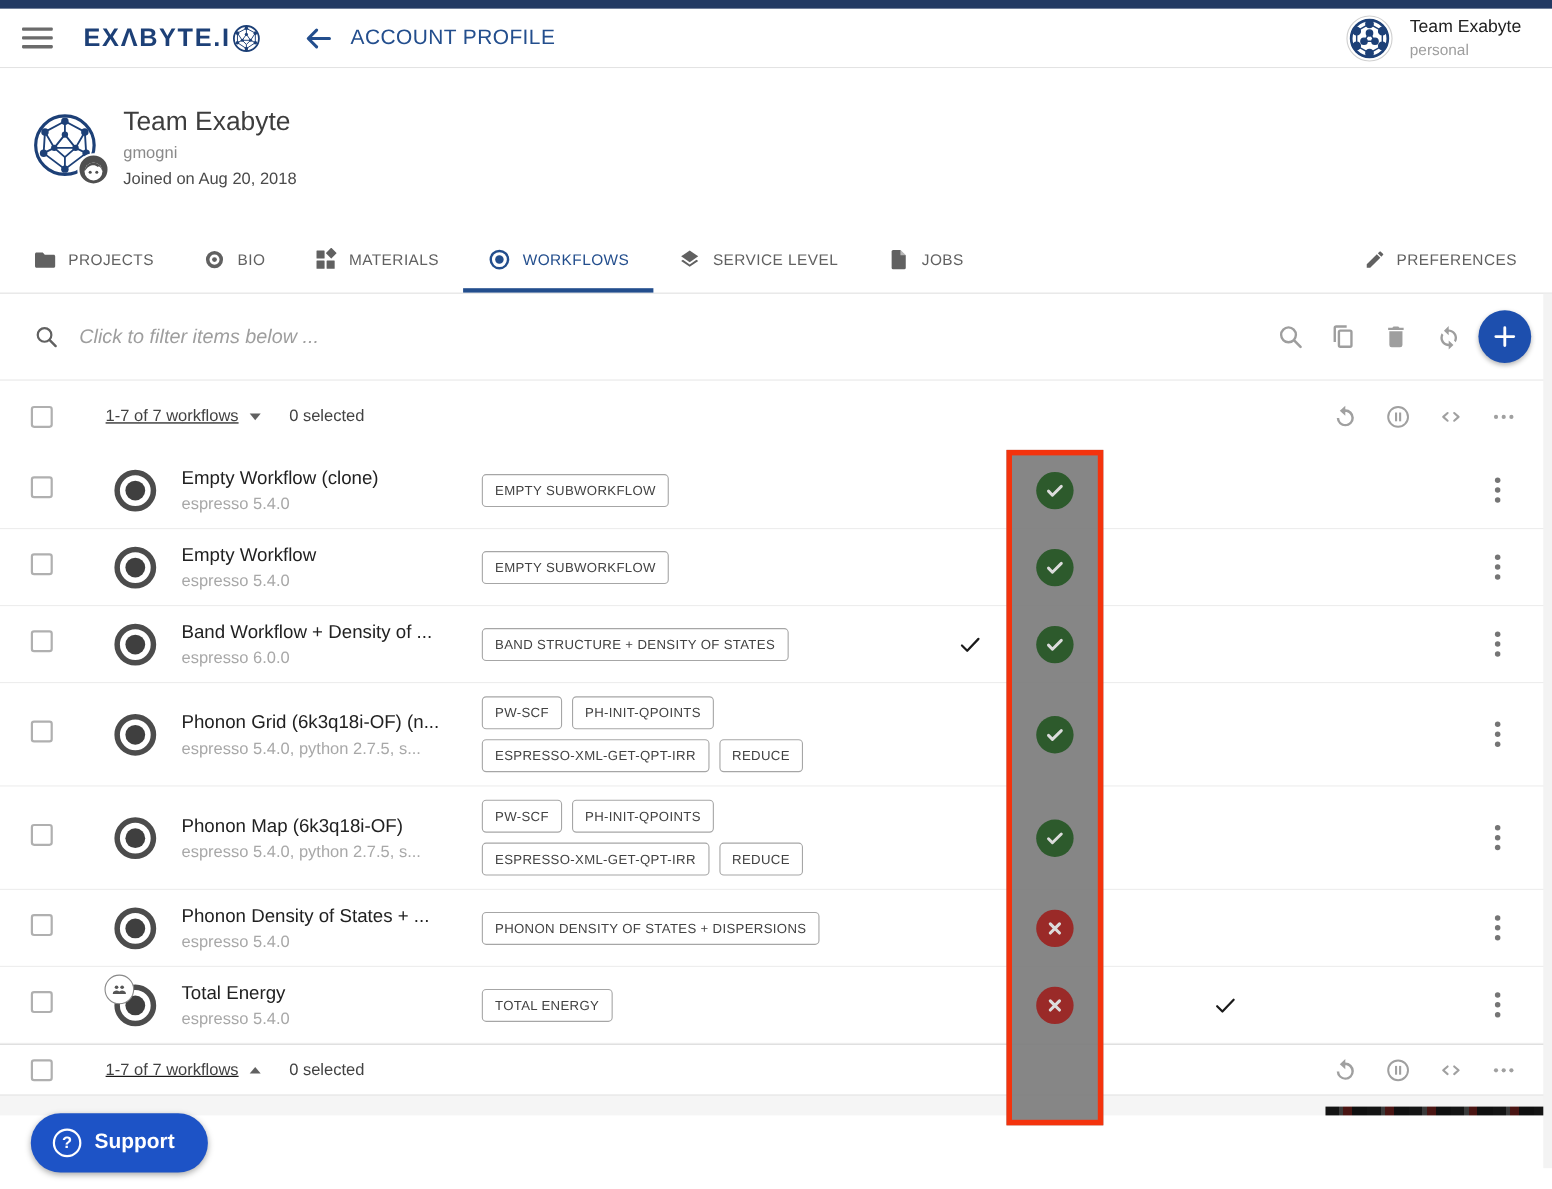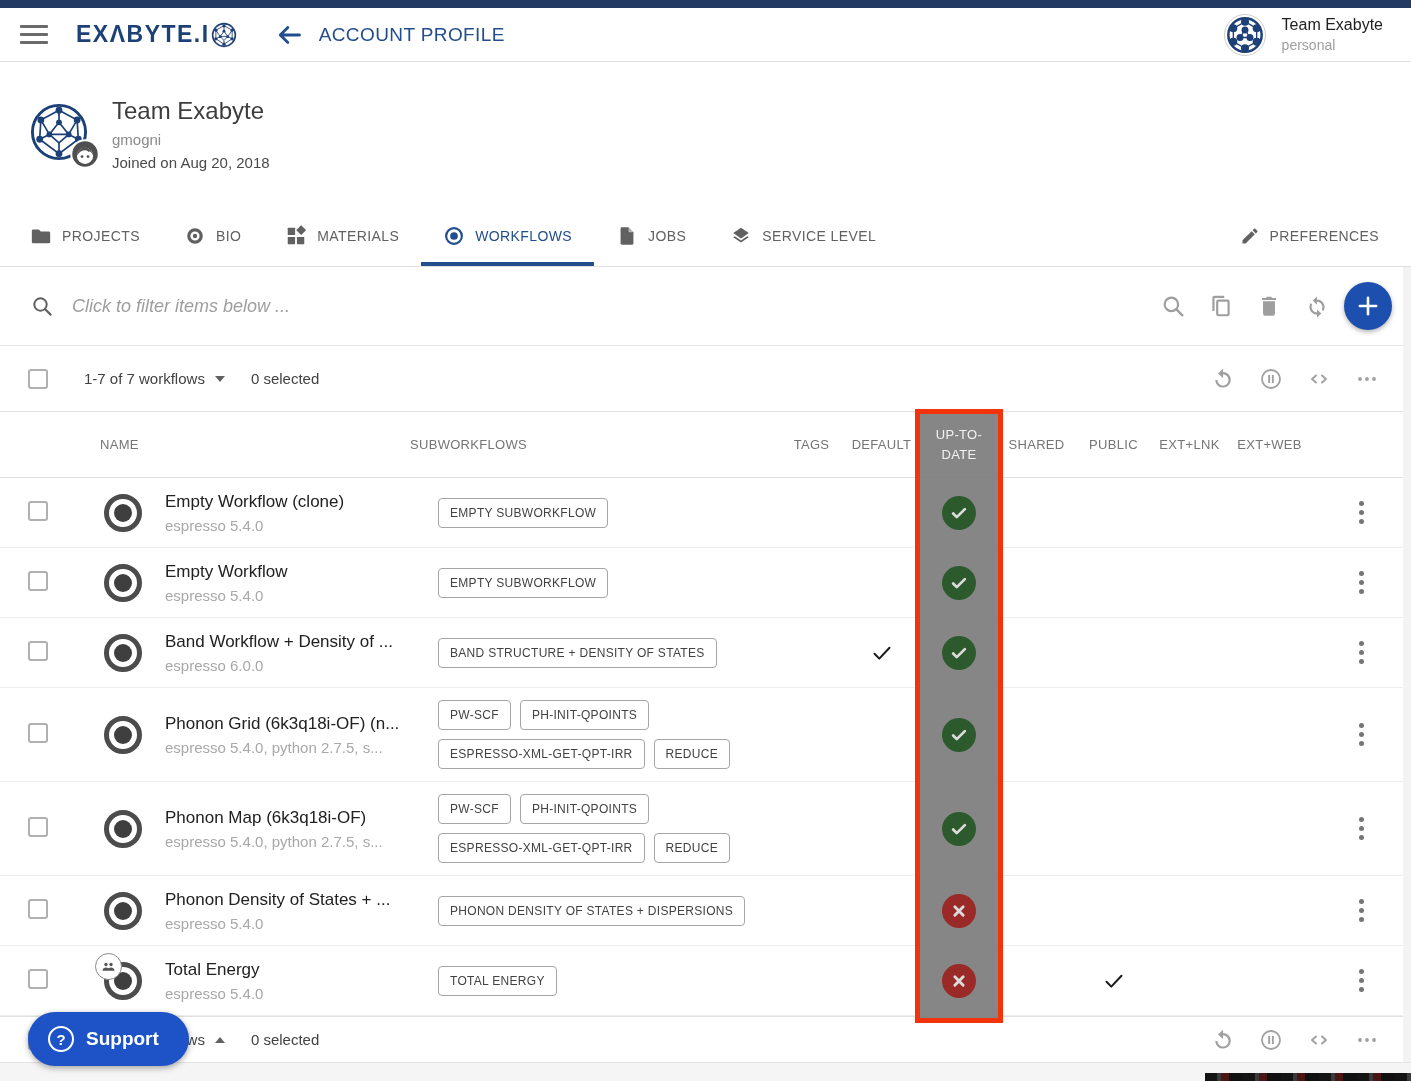--- a/index.html
+++ b/index.html
@@ -57,21 +57,21 @@
   .icon-btn svg { width:100%; height:100%; }
   .fab { width:48px; height:48px; border-radius:50%; background:#1d4fae; margin-right:19px; flex:none;
     display:flex; align-items:center; justify-content:center; cursor:pointer; box-shadow:0 2px 5px rgba(0,0,0,.3); }
   .fab svg { width:26px; height:26px; }
 
   
   .selbar { height:65px; display:flex; align-items:center; }
   .checkbox { width:20px; height:20px; border:2px solid #b0b0b0; border-radius:3px; background:#fff;
     display:inline-block; cursor:pointer; flex:none; }
   .selbar .checkbox { margin-left:28px; }
-  .sel-dropdown { display:flex; align-items:center; gap:10px; margin-left:36px; cursor:pointer; }
+  .sel-dropdown { display:flex; align-items:center; gap:10px; margin-left:48px; cursor:pointer;text-decoration:underline; }
   .sel-text { font-size:15px; color:#424242; }
   .caret { width:0; height:0; border-left:5px solid transparent; border-right:5px solid transparent; }
   .caret.down { border-top:6px solid #616161; }
   .caret.up { border-bottom:6px solid #616161; }
   .sel-count { font-size:15px; color:#424242; margin-left:26px; }
   .bar-icons { margin-left:auto; display:flex; align-items:center; gap:24px; padding-right:32px; }
   .bar-icons .icon-btn { width:24px; height:24px; color:#a0a0a0; }
 
   
   .grid { display:grid; grid-template-columns:80px 85px 245px 370px 63px 77px 78px 77px 77px 75px 85px 1fr;
@@ -253,31 +253,31 @@
     </div>
     <div class="tab active">
       <svg viewBox="0 0 24 24">
         <circle cx="12" cy="12" r="8.6" fill="none" stroke="#234e8d" stroke-width="2.4"></circle>
         <circle cx="12" cy="12" r="4.2" fill="#234e8d"></circle>
       </svg>
       <span>WORKFLOWS</span>
     </div>
     <div class="tab">
       <svg viewBox="0 0 24 24" fill="#616161">
+        <path d="M12 3 20.5 8.8 12 14.6 3.5 8.8z"></path>
+        <path d="M12 16.8 18.7 12.2 20.5 13.4 12 19.2 3.5 13.4 5.3 12.2z"></path>
+      </svg>
+      <span>SERVICE LEVEL</span>
+    </div>
+    <div class="tab">
+      <svg viewBox="0 0 24 24" fill="#616161">
         <path d="M6.5 2.5h7.2L19 7.8V20a1.5 1.5 0 0 1-1.5 1.5h-11A1.5 1.5 0 0 1 5 20V4a1.5 1.5 0 0 1 1.5-1.5z"></path>
         <path d="M13.7 2.5 19 7.8h-5.3z" fill="#fff" opacity=".55"></path>
       </svg>
       <span>JOBS</span>
-    </div>
-    <div class="tab">
-      <svg viewBox="0 0 24 24" fill="#616161">
-        <path d="M12 3 20.5 8.8 12 14.6 3.5 8.8z"></path>
-        <path d="M12 16.8 18.7 12.2 20.5 13.4 12 19.2 3.5 13.4 5.3 12.2z"></path>
-      </svg>
-      <span>SERVICE LEVEL</span>
     </div>
     <div class="prefs">
       <svg viewBox="0 0 24 24" fill="#616161">
         <path d="M3 17.2V21h3.8L17.8 10 14 6.2 3 17.2zM20.7 7.1a1 1 0 0 0 0-1.4L18.3 3.3a1 1 0 0 0-1.4 0l-1.8 1.8 3.8 3.8 1.8-1.8z"></path>
       </svg>
       <span>PREFERENCES</span>
     </div>
   </div>
 
   <div class="filterbar">
@@ -345,33 +345,20 @@
       <span class="icon-btn">
         <svg viewBox="0 0 24 24" fill="currentColor">
             <circle cx="5" cy="12" r="1.9"></circle>
             <circle cx="12" cy="12" r="1.9"></circle>
             <circle cx="19" cy="12" r="1.9"></circle>
           </svg>
       </span>
     </div>
   </div>
 
-  <div class="grid thead">
-    <div></div>
-    <div class="hcell cname">NAME</div>
-    <div class="hcell csub">SUBWORKFLOWS</div>
-    <div class="hcell center">TAGS</div>
-    <div class="hcell center">DEFAULT</div>
-    <div class="hcell cupd">UP-TO-DATE</div>
-    <div class="hcell center">SHARED</div>
-    <div class="hcell center">PUBLIC</div>
-    <div class="hcell center">EXT+LNK</div>
-    <div class="hcell center">EXT+WEB</div>
-    <div></div>
-  </div>
 
   <div id="rows">
       <div class="grid row">
         <div class="cell-check"><span class="checkbox"></span></div>
         <div class="cell-icon">
           <span class="wf-icon">
             <span class="wf-dot"></span>
           </span>
         </div>
         <div class="cell-name">

